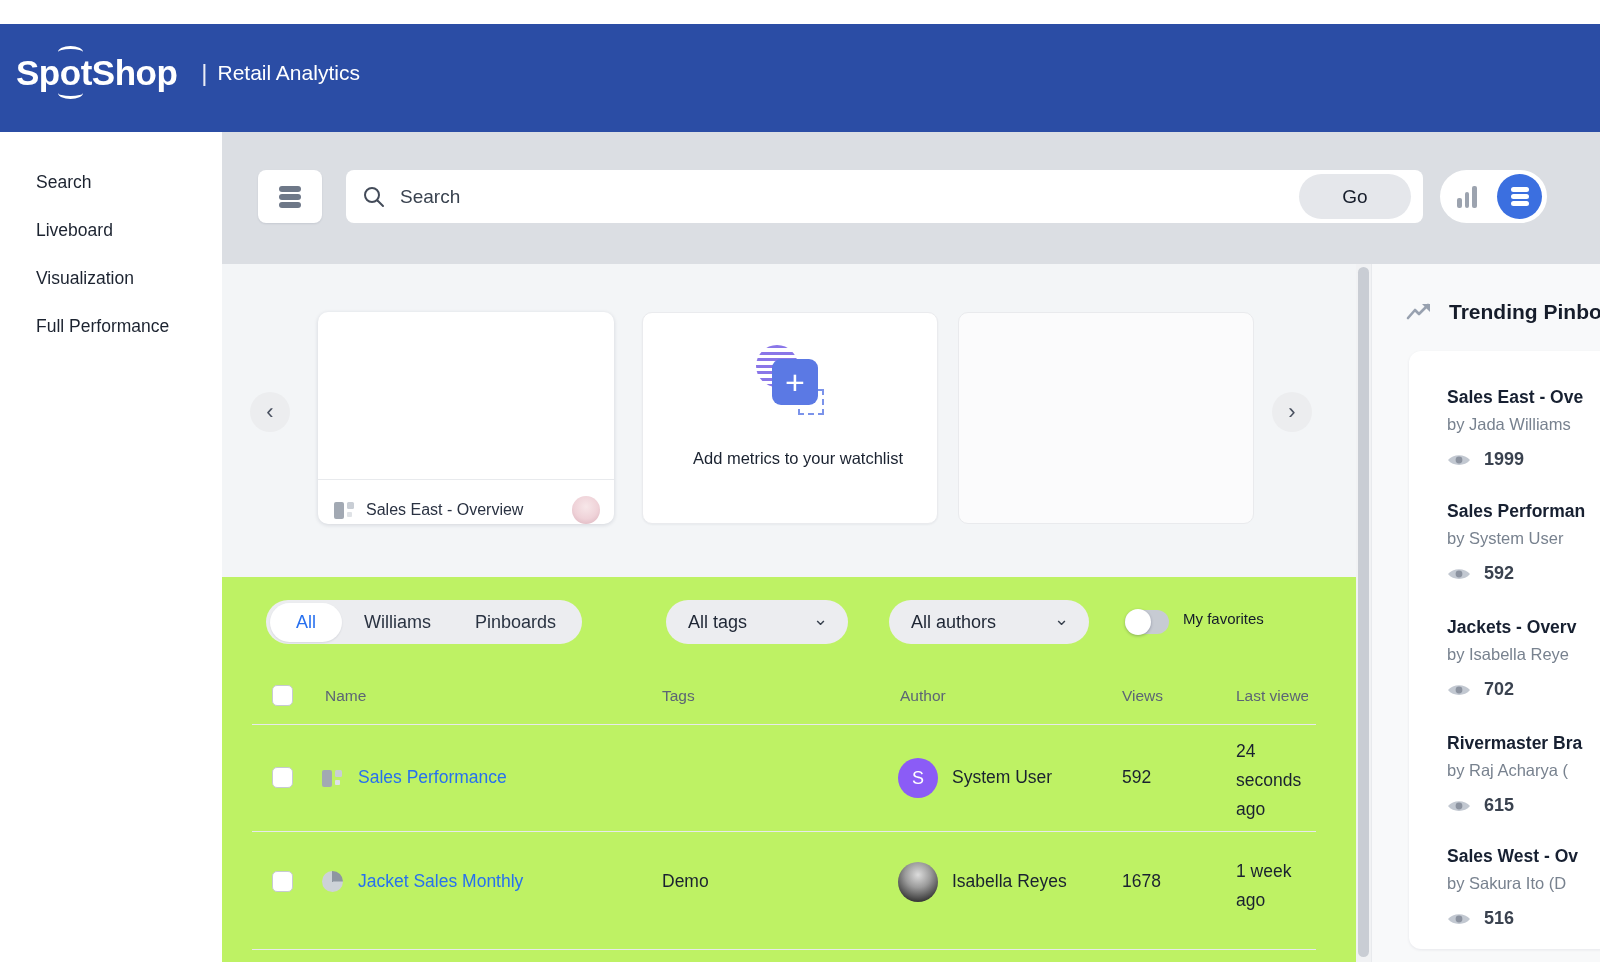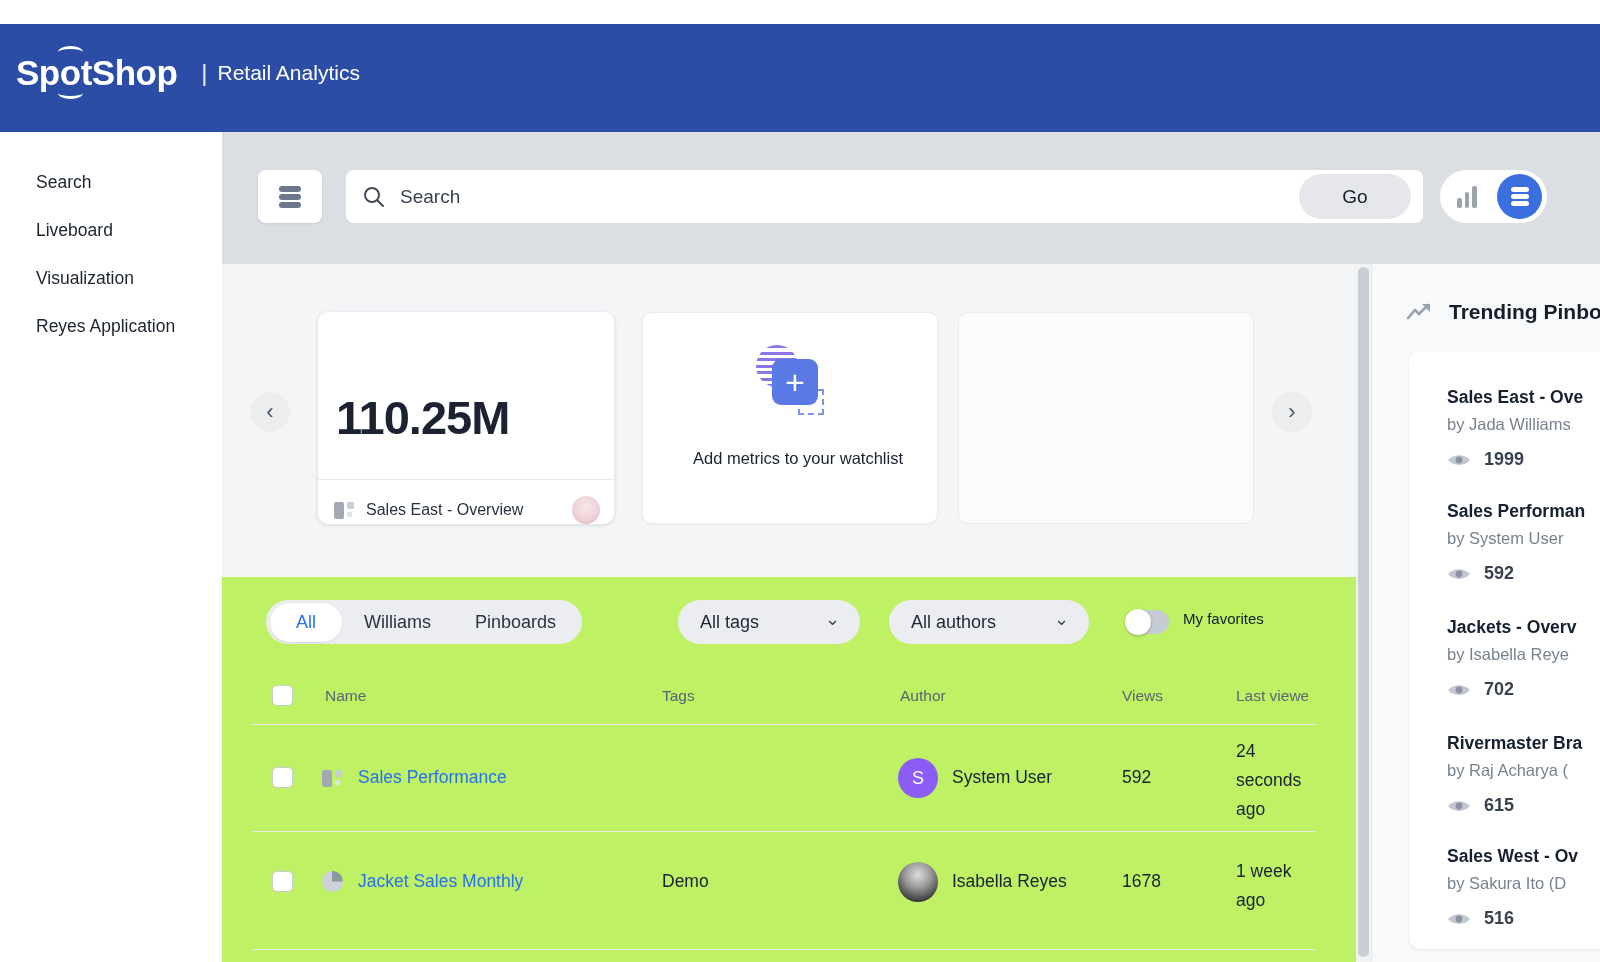--- a/index.html
+++ b/index.html
@@ -62,21 +62,21 @@
 
   
   .lower { position:absolute; left:222px; top:553px; width:1136px; height:409px; background:#bef264; }
 
   .seg { position:absolute; left:44px; top:23px; height:44px; background:#ECEDF0; border-radius:22px; display:flex; align-items:center; padding:0 4px; }
   .seg .tab { font-size:18px; color:#2A3342; padding:9px 22px; cursor:pointer; white-space:nowrap; }
   .seg .tab.active { background:#fff; color:#2770EF; border-radius:20px; padding:9px 26px; box-shadow:0 1px 2px rgba(20,30,60,.10); }
   .drop { position:absolute; top:23px; height:44px; background:#ECEDF0; border-radius:22px; display:flex; align-items:center; justify-content:space-between; padding:0 20px 0 22px; cursor:pointer; }
   .drop .chev { font-size:18px; color:#39424F; margin-left:24px; transform:translateY(-3px); }
   .drop .lab { font-size:18px; color:#1E2634; }
-  .drop.tags { left:456px; width:182px;gap:40px; }
+  .drop.tags { left:444px; width:182px;gap:40px; }
   .drop.authors { left:667px; width:200px; }
   .toggle { position:absolute; left:903px; top:33px; width:44px; height:24px; background:#C7CBD3; border-radius:12px; cursor:pointer; }
   .toggle .knob { position:absolute; left:0; top:-1px; width:26px; height:26px; border-radius:50%; background:#fff; box-shadow:0 1px 3px rgba(20,30,60,.30); }
   .fav-label { position:absolute; left:961px; top:33px; font-size:15px; color:#141B2A; }
 
   .checkbox { width:21px; height:21px; border:1.5px solid #C6CAD2; border-radius:5px; background:#fff; cursor:pointer; position:absolute; left:50px; }
   .th { position:absolute; font-size:15.5px; color:#5C6575; white-space:nowrap; }
   .divider { position:absolute; left:30px; width:1064px; height:1px; background:#E7E9EC; }
   .cell { position:absolute; font-size:17.5px; color:#1A2230; white-space:nowrap; }
   .name-link { color:#2770EF; font-weight:500; cursor:pointer; }
@@ -114,21 +114,21 @@
         <span>tShop</span>
     </div>
     <span class="brand-sep">|</span>
     <span class="brand-sub">Retail Analytics</span>
   </header>
 
   <aside class="sidebar">
     <div class="side-item" style="top:40px">Search</div>
     <div class="side-item" style="top:88px">Liveboard</div>
     <div class="side-item" style="top:136px">Visualization</div>
-    <div class="side-item" style="top:184px">Reyes Application</div>
+    <div class="side-item" style="top:184px">Full Performance</div>
   </aside>
 
   <section class="search-band">
     <div class="ds-btn">
       <div class="db-icon">
           <span></span>
           <span></span>
           <span></span>
         </div>
     </div>
@@ -153,21 +153,20 @@
             <span></span>
           </div>
       </div>
     </div>
   </section>
 
   <section class="hero">
     <div class="nav-circle" style="left:28px; top:128px">‹</div>
 
     <div class="metric-card">
-      <div class="mc-value">110.25M</div>
       <div class="mc-foot">
         <div class="lb-icon">
             <span class="l"></span>
             <span class="rt"></span>
             <span class="rb"></span>
           </div>
         <span class="mc-src">Sales East - Overview</span>
         <div class="avatar-sm"></div>
       </div>
     </div>

